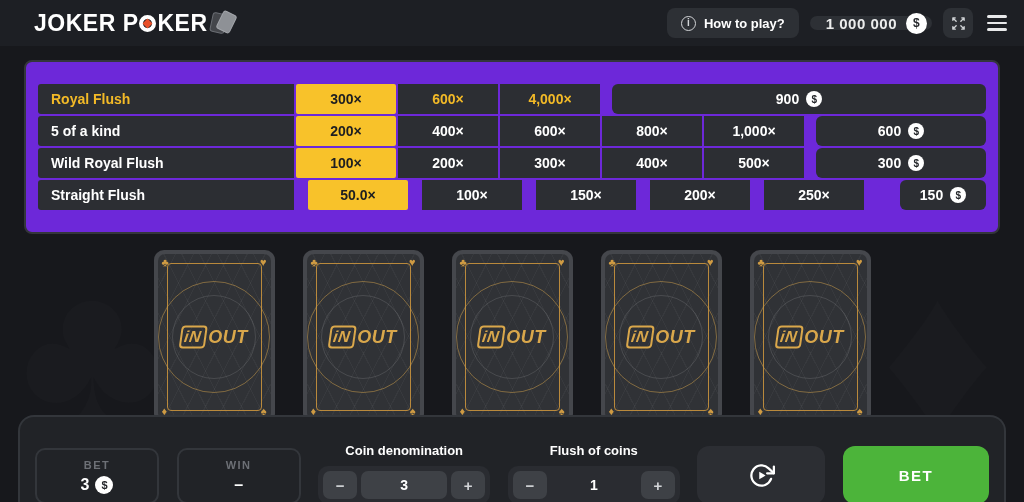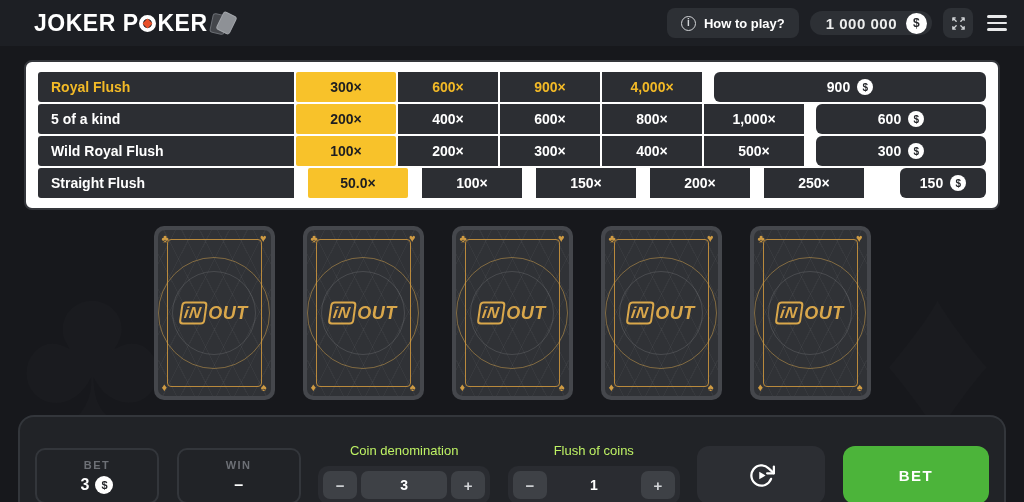--- a/index.html
+++ b/index.html
@@ -8,21 +8,21 @@
     background:#17181c;
     font-family:"Liberation Sans", sans-serif;
     position:relative;
     color:#fff;
   }
   
   .topbar {
     height:46px; display:flex; align-items:center;
     padding:0 14px 0 34px; background:#1d1f24;
   }
-  .logo { display:flex; align-items:flex-end; }
+  .logo { display:flex; align-items:flex-start; }
   .logo-text { font-size:23px; font-weight:800; letter-spacing:.5px; color:#fff; display:flex; align-items:center; }
   .logo-o {
     display:inline-flex; width:17px; height:17px; border:4px solid #fff; border-radius:50%;
     align-items:center; justify-content:center; margin:0 1px;
   }
   .logo-o i { display:block; width:7px; height:7px; background:var(--orange,#e8502a); transform:rotate(45deg); }
   .cards-fan { position:relative; width:32px; height:26px; }
   .cards-fan span { position:absolute; width:15px; height:20px; border-radius:3px; }
   .cards-fan .c1 { left:3px; top:3px; background:#44464b; border:1px solid #6a6d73; transform:rotate(12deg); }
   .cards-fan .c2 { left:11px; top:2px; background:#8e9196; border:1px solid #a3a6ab; transform:rotate(26deg); }
@@ -30,38 +30,38 @@
   .htp-btn {
     display:flex; align-items:center; gap:8px; height:30px; padding:0 14px;
     background:#2d3035; border:none; border-radius:8px; color:#fff;
     font-size:13px; font-weight:700; cursor:pointer; font-family:inherit;
   }
   .info-circle {
     width:15px; height:15px; border:1.5px solid #d2d4d7; border-radius:50%;
     font-size:10px; line-height:12px; text-align:center; color:#d2d4d7; font-weight:700;
   }
   .balance-pill {
-    display:flex; align-items:center; gap:9px; height:24px; padding:0 5px 0 16px;
+    display:flex; align-items:center; gap:9px; height:14px; padding:0 5px 0 16px;
     background:#2d3035; border-radius:15px; font-size:15px; font-weight:700; color:#eceded;
     letter-spacing:.5px;
   }
   .coin { background:#fff; border-radius:50%; color:#26282c; font-weight:800;
     display:inline-flex; align-items:center; justify-content:center; }
   .coin-lg { width:21px; height:21px; font-size:12px; }
   .coin-md { width:18px; height:18px; font-size:11px; }
   .coin-sm { width:16px; height:16px; font-size:10px; }
   .fs-btn { width:30px; height:30px; background:#2d3035; border:none; border-radius:8px;
     display:flex; align-items:center; justify-content:center; cursor:pointer; }
   .menu-btn { width:26px; background:none; border:none; display:flex; flex-direction:column;
     gap:4px; cursor:pointer; padding:4px 3px; }
   .menu-btn span { display:block; height:2.5px; width:20px; background:#e8e9ea; border-radius:2px; }
   
   .paytable {
-    margin:14px 24px 0; background:#ffffff; border:2px solid #34363b; border-radius:8px;
-    padding:10px 12px;
+    margin:14px 24px 0; background:#6d28d9; border:2px solid #34363b; border-radius:8px;
+    padding:22px 12px;
   }
   .pt-row { display:flex; height:30px; margin-bottom:2px; font-size:14px; font-weight:700; }
   .pt-row:last-child { margin-bottom:0;gap:12px; }
   .pt-name { flex:0 0 256px; display:flex; align-items:center; padding-left:13px;
     background:#2c2e33; color:#fff; border-radius:3px 0 0 3px; }
   .pt-cell { flex:0 0 100px; margin-left:2px; display:flex; align-items:center; justify-content:center;
     background:#2c2e33; color:#fff; }
   .pt-cell.active { background:var(--yellow,#f8c22a); color:#1d1e21; border-radius:2px; }
   .pt-row.hl .pt-name, .pt-row.hl .pt-cell:not(.active) { color:var(--yellow-text,#f3ba27); }
   .pt-spacer { flex:0 0 12px; }
@@ -101,21 +101,21 @@
     display:flex; align-items:flex-end; justify-content:space-between;
     padding:0 15px 15px;
   }
   .stat-box {
     width:124px; height:56px; border:2px solid #33363b; border-radius:10px;
     display:flex; flex-direction:column; align-items:center; justify-content:center; gap:5px;
   }
   .stat-label { font-size:11px; font-weight:700; color:#6d7076; letter-spacing:1.5px; }
   .stat-value { display:flex; align-items:center; gap:6px; font-size:16px; font-weight:700; color:#fff; }
   .stepper-group { display:flex; flex-direction:column; align-items:center; gap:8px; }
-  .stepper-label { font-size:13px; font-weight:400; color:#bef264; }
+  .stepper-label { font-size:13px; font-weight:700; color:#ffffff; }
   .stepper { display:flex; align-items:center; background:#2a2c31; border-radius:10px; padding:5px; gap:4px; height:38px; }
   .step-btn { width:34px; height:28px; background:#3e4146; border:none; border-radius:7px;
     color:#d3d5d8; font-size:15px; font-weight:700; cursor:pointer;
     display:flex; align-items:center; justify-content:center; font-family:inherit; }
   .step-value-field { width:86px; height:28px; background:#3e4146; border-radius:7px;
     display:flex; align-items:center; justify-content:center; color:#fff; font-weight:700; font-size:14px; }
   .step-value-plain { width:86px; display:flex; align-items:center; justify-content:center;
     color:#fff; font-weight:700; font-size:14px; }
   .redeal-btn { width:128px; height:58px; background:#2c2e33; border:none; border-radius:12px;
     display:flex; align-items:center; justify-content:center; cursor:pointer; }
@@ -169,21 +169,20 @@
     </button>
   </div>
 </div>
 
 <div class="paytable">
   <div id="paytable-rows">
       <div class="pt-row hl">
         <div class="pt-name">Royal Flush</div>
         <div class="pt-cell active">300×</div>
         <div class="pt-cell">600×</div>
-        <div class="pt-cell">900×</div>
         <div class="pt-cell">4,000×</div>
         <div class="pt-spacer"></div>
         <div class="pt-payout">
           <span>900</span>
           <span class="coin coin-sm">$</span>
         </div>
       </div>
       <div class="pt-row">
         <div class="pt-name">5 of a kind</div>
         <div class="pt-cell active">200×</div>

